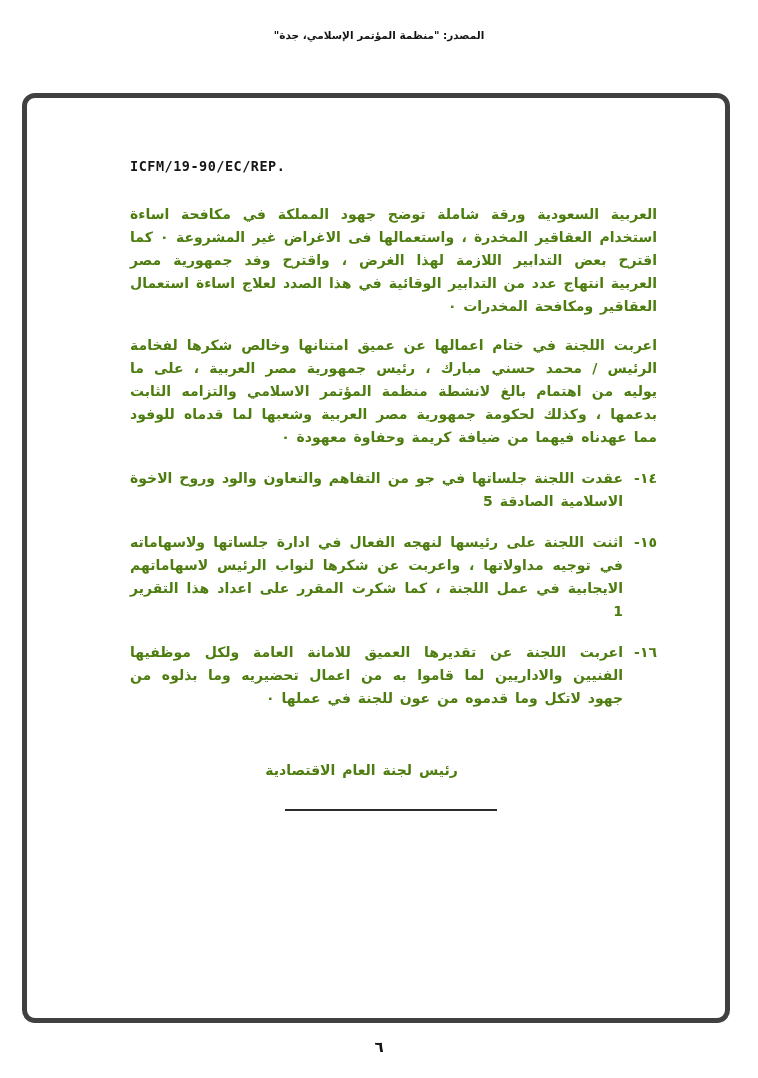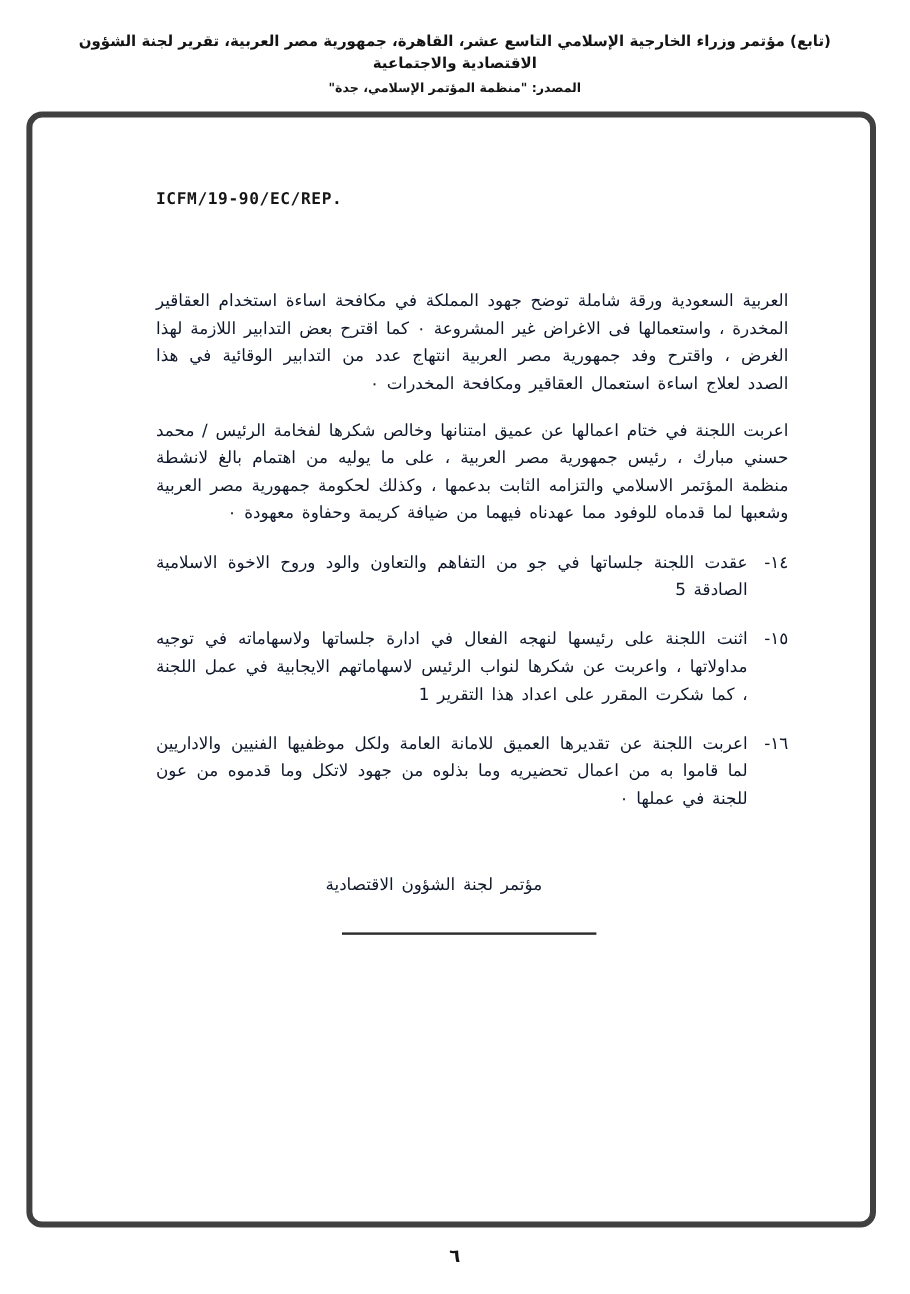--- a/index.html
+++ b/index.html
@@ -29,22 +29,22 @@
     position:absolute; left:103px; top:60px;
     font-family:"DejaVu Sans Mono", monospace;
     font-size:13.5px; font-weight:bold; letter-spacing:0.5px;
     color:#161616;
   }
 
   
   .content {
     position:absolute; top:105px; right:68px; width:527px;
     direction:rtl; text-align:justify;
-    font-size:14px; line-height:23px; font-weight:normal;
-    word-spacing:2px; color:#0f172a;margin-top:37px;
+    font-size:14px; line-height:23px; font-weight:bold;
+    word-spacing:2px; color:#4d7c0f;
   }
   .para { margin:0 0 16px 0; }
   .para.indent { text-indent:34px; }
 
   .item { display:flex; margin:0 0 18px 0; }
   .item.first { margin-top:14px; }
   .item .num { flex:0 0 34px; }
   .item .txt { flex:1; margin:0; text-align:justify; }
 
   .sig {
@@ -61,21 +61,20 @@
     position:absolute; top:1038px; left:0; right:0;
     text-align:center; font-size:15px; font-weight:bold;
   }
 </style>
 </head>
 <body>
 
 <div class="page">
 
   <div class="hdr">
-    <div class="hdr-l1">(تابع) مؤتمر وزراء الخارجية الإسلامي التاسع عشر، القاهرة، جمهورية مصر العربية، تقرير لجنة الشؤون الاقتصادية والاجتماعية</div>
     <div class="hdr-l2">المصدر: "منظمة المؤتمر الإسلامي، جدة"</div>
   </div>
 
   <div class="frame">
 
     <div class="ref">ICFM/19-90/EC/REP.</div>
 
     <div class="content">
 
       <p class="para">العربية السعودية ورقة شاملة توضح جهود المملكة في مكافحة اساءة استخدام العقاقير المخدرة ، واستعمالها فى الاغراض غير المشروعة ٠ كما اقترح بعض التدابير اللازمة لهذا الغرض ، واقترح وفد جمهورية مصر العربية انتهاج عدد من التدابير الوقائية في هذا الصدد لعلاج اساءة استعمال العقاقير ومكافحة المخدرات ٠</p>
@@ -94,21 +93,21 @@
         <span class="num">١٥-</span>
         <p class="txt">اثنت اللجنة على رئيسها لنهجه الفعال في ادارة جلساتها ولاسهاماته في توجيه مداولاتها ، واعربت عن شكرها لنواب الرئيس لاسهاماتهم الايجابية في عمل اللجنة ، كما شكرت المقرر على اعداد هذا التقرير 1</p>
       </div>
 
       <div class="item">
         <span class="num">١٦-</span>
         <p class="txt">اعربت اللجنة عن تقديرها العميق للامانة العامة ولكل موظفيها الفنيين والاداريين لما قاموا به من اعمال تحضيريه وما بذلوه من جهود لاتكل وما قدموه من عون للجنة في عملها ٠</p>
       </div>
 
       <div class="sig">
-        <div>مؤتمر لجنة الشؤون الاقتصادية</div>
+        <div>رئيس لجنة العام الاقتصادية</div>
       </div>
 
       <div class="sig-line"></div>
 
     </div>
   </div>
 
   <div class="pgnum">٦</div>
 
 </div>

